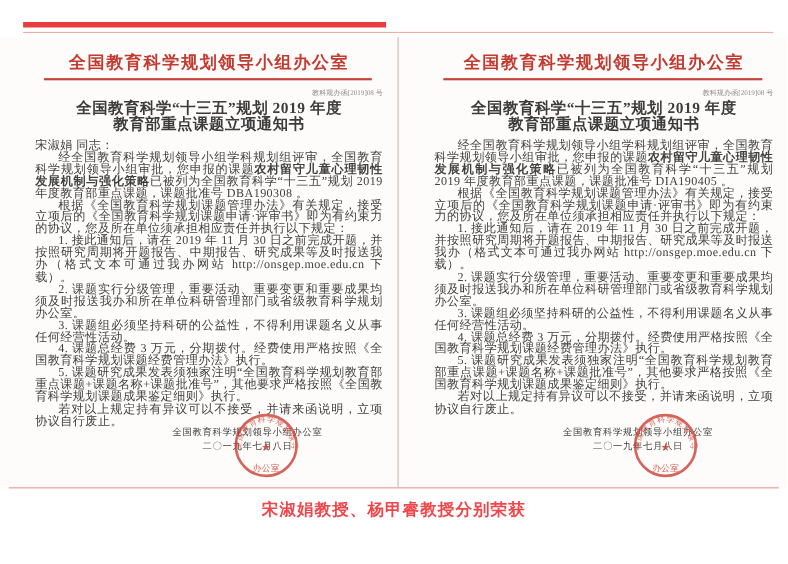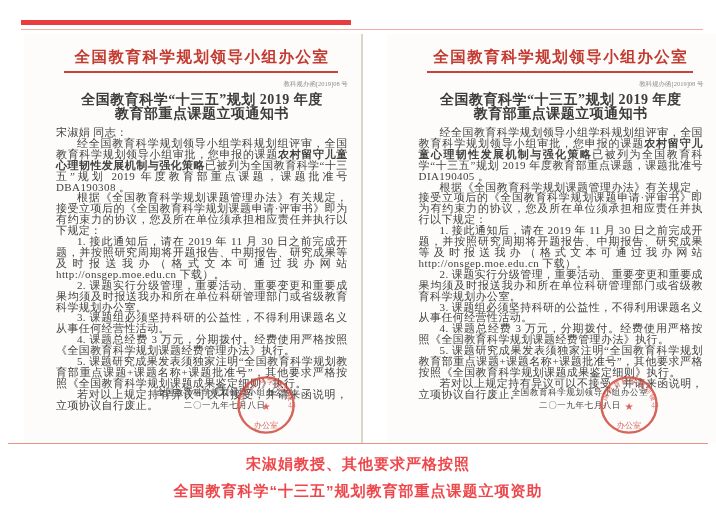--- a/index.html
+++ b/index.html
@@ -27,21 +27,20 @@
     position: absolute; top: 34px; left: 0;
     width: 716px; height: 409px;
     display: flex;
   }
   .doc {
     position: relative;
     height: 409px;
     background: #fdfcfb;
     padding: 0 13px 0 32px;
     overflow: hidden;
-    margin-left: 24px;
   }
   .doc-left  { width: 361px; }
   .doc-divider { width: 2px; height: 100%; background: #dcd5cb; }
   .doc-right { width: 353px; }
   .doc-header {
     margin-top: 13px;
     text-align: center;
     color: #c23a30;
     font-weight: bold;
     font-size: 15.5px;
@@ -193,17 +192,16 @@
         <text x="50" y="58" font-size="17" fill="#cb3a2f" text-anchor="middle">★</text>
         <text x="50" y="88" font-size="13.5" fill="#cb3a2f" text-anchor="middle" font-family="serif">办公室</text>
       </svg>
     </div>
 
   </div>
 
   <div class="bottom-line"></div>
 
   <div class="caption">
-    <div>宋淑娟教授、其他要求严格按照</div>
-    <div>全国教育科学“十三五”规划教育部重点课题立项资助</div>
+    <div>宋淑娟教授、杨甲睿教授分别荣获</div>
   </div>
 
 </div>
 
 </body></html>

